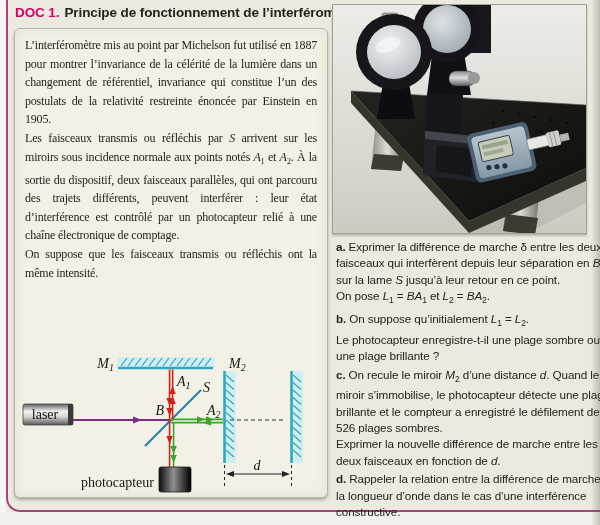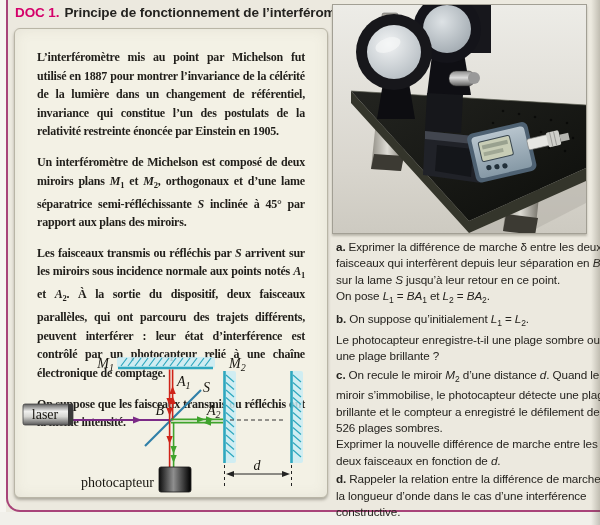--- a/index.html
+++ b/index.html
@@ -14,21 +14,21 @@
   .right-shade{position:absolute;right:0;top:0;width:9px;height:100%;
                background:linear-gradient(to right,rgba(90,85,70,0),rgba(80,75,60,.28));}
   .doc-header{position:absolute;left:15px;top:5px;font-weight:bold;font-size:13.5px;
               color:var(--text-dark,#242320);letter-spacing:-.1px;white-space:nowrap;}
   .doc-label{color:var(--accent-magenta,#d4006a);margin-right:5px;}
   .info-box{position:absolute;left:14px;top:28px;width:312px;height:468px;
             background:var(--box-bg,#f4f2e8);border:1px solid var(--box-border,#b9b5a6);
             border-radius:6px;box-shadow:0 2px 3px rgba(95,92,78,.45), inset 0 0 14px rgba(120,112,85,.10);}
   .info-text{padding:7px 10px 0 10px;font-family:"Liberation Serif",serif;font-size:12px;
              line-height:18.6px;text-align:justify;color:#201e1a;letter-spacing:-.2px;}
-  .info-text p{margin:12px;font-weight:bold;}
+  .info-text p{margin:0;}
   .diagram-svg{position:absolute;left:0;top:321px;width:312px;height:146px;}
   .photo-box{position:absolute;left:332px;top:4px;width:253px;height:228px;
              border:1px solid #a29f94;box-shadow:0 2px 2px rgba(95,92,78,.35);background:#e8e6e0;}
   .questions{position:absolute;left:336px;top:239px;width:278px;font-size:11.7px;
              line-height:16.4px;color:#25231f;letter-spacing:-.1px;}
   .q{margin-bottom:2px;}
   .q b{font-weight:bold;margin-right:3px;}
   sub{font-size:8.5px;}
   .dlabel{font-family:"Liberation Serif",serif;font-style:italic;font-size:14px;fill:#17150f;}
   .dlabel-sub{font-size:10px;font-style:italic;}
@@ -42,21 +42,20 @@
   <div class="doc-frame"></div>
   <div class="below-doc"></div>
 
   <div class="doc-header">
     <span class="doc-label">DOC 1.</span><span>Principe de fonctionnement de l’interféromètre.</span>
   </div>
 
   <section class="info-box">
     <div class="info-text">
       <p>L’interféromètre mis au point par Michelson fut utilisé en 1887 pour montrer l’invariance de la célérité de la lumière dans un changement de référentiel, invariance qui constitue l’un des postulats de la relativité restreinte énoncée par Einstein en 1905.</p>
-      <p>Un interféromètre de Michelson est composé de deux miroirs plans <i>M</i><sub>1</sub> et <i>M</i><sub>2</sub>, orthogonaux et d’une lame séparatrice semi-réfléchissante <i>S</i> inclinée à 45° par rapport aux plans des miroirs.</p>
       <p>Les faisceaux transmis ou réfléchis par <i>S</i> arrivent sur les miroirs sous incidence normale aux points notés <i>A</i><sub>1</sub> et <i>A</i><sub>2</sub>. À la sortie du dispositif, deux faisceaux parallèles, qui ont parcouru des trajets différents, peuvent interférer : leur état d’interférence est contrôlé par un photocapteur relié à une chaîne électronique de comptage.</p>
       <p>On suppose que les faisceaux transmis ou réfléchis ont la même intensité.</p>
     </div>
 
     <svg class="diagram-svg" viewBox="14 350 312 146">
       <defs>
         <linearGradient id="laserGrad" x1="0" y1="0" x2="0" y2="1">
           <stop offset="0" stop-color="#5f5f5f"></stop>
             <stop offset="0.35" stop-color="#f0f0ee"></stop>
           <stop offset="0.6" stop-color="#d6d6d2"></stop>

